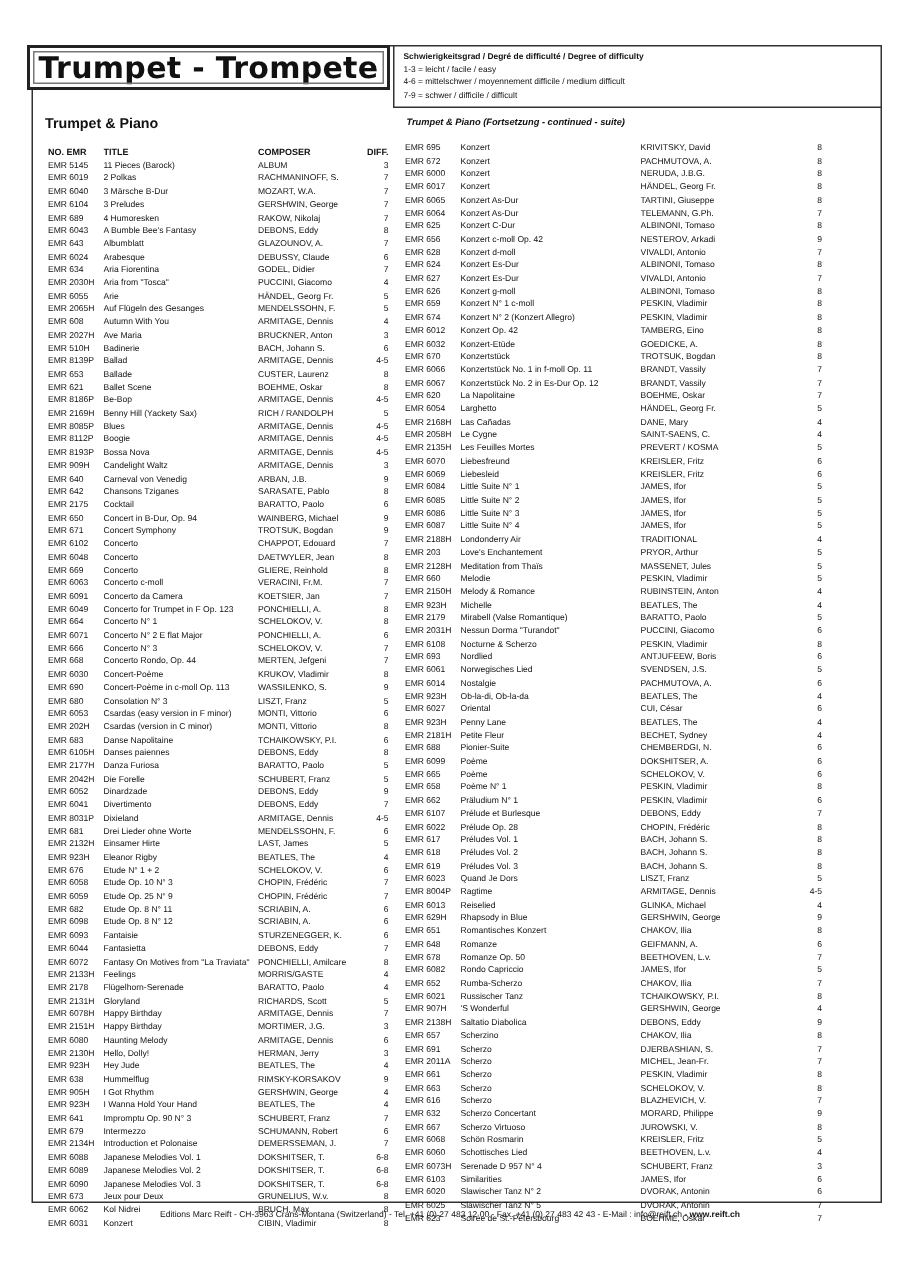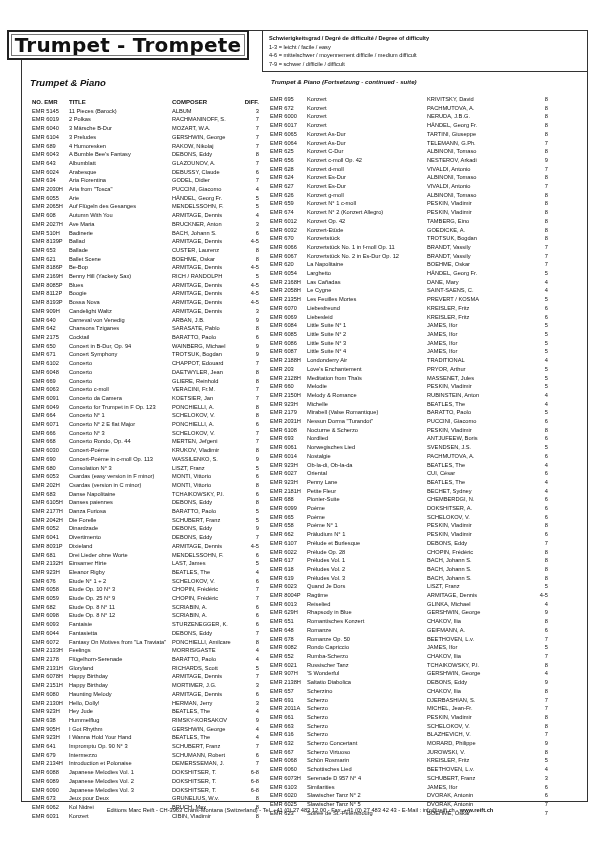--- a/index.html
+++ b/index.html
@@ -1,25 +1,25 @@
 <!DOCTYPE html>
 <html><head>
 <meta charset="utf-8">
 <style>
   html, body { margin: 0; padding: 0; background: #ffffff; }
   body { width: 600px; height: 849px; position: relative; overflow: hidden; font-family: "Liberation Sans", sans-serif; color: #111; }
   .page { position: absolute; left: 21px; top: 30px; width: 567px; height: 772px; border: 1px solid #333; box-sizing: border-box; }
-  .title-box { position: absolute; left: 7px; top: 30px; width: 242px; height: 30px; border: 2px solid #222; box-sizing: border-box; display: flex; align-items: center; justify-content: center; background: #fff; }
+  .title-box { position: absolute; left: 18px; top: 30px; width: 242px; height: 30px; border: 2px solid #222; box-sizing: border-box; display: flex; align-items: center; justify-content: center; background: #fff; }
   .title-box::after { content: ""; position: absolute; inset: 2px; border: 1px solid #777; pointer-events: none; }
   .title { font-family: "DejaVu Sans", sans-serif; font-weight: bold; font-size: 20px; letter-spacing: 0.2px; }
   .legend-box { position: absolute; left: 262px; top: 30px; width: 326px; height: 42px; border: 1px solid #333; box-sizing: border-box; padding: 3px 6px; font-size: 5.6px; line-height: 8.5px; background: #fff; }
   .legend-box .lh { font-weight: bold; }
   .left-col { position: absolute; left: 22px; top: 60px; width: 240px; }
   .right-col { position: absolute; left: 263px; top: 72px; width: 324px; }
-  .section-title { font-weight: bold; font-size: 9.5px; position: absolute; left: 8px; top: 17px; font-style: italic; }
+  .section-title { font-weight: bold; font-size: 9.5px; position: absolute; left: 8px; top: 17px; }
   .section-title-r { font-weight: bold; font-style: italic; font-size: 6.2px; position: absolute; left: 8px; top: 6px; }
   table { border-collapse: collapse; position: absolute; table-layout: fixed; }
   td, th { padding: 0; height: 8.7px; line-height: 8.7px; font-size: 5.7px; white-space: nowrap; overflow: hidden; text-align: left; font-weight: normal; }
   th { font-weight: bold; font-size: 6px; }
   .lt { left: 10px; top: 38px; }
   .rt { left: 7px; top: 23px; }
   .c-no { width: 37px; }
   .c-title-l { width: 103px; }
   .c-comp-l { width: 69px; }
   .c-diff { width: 18px; text-align: right; }

